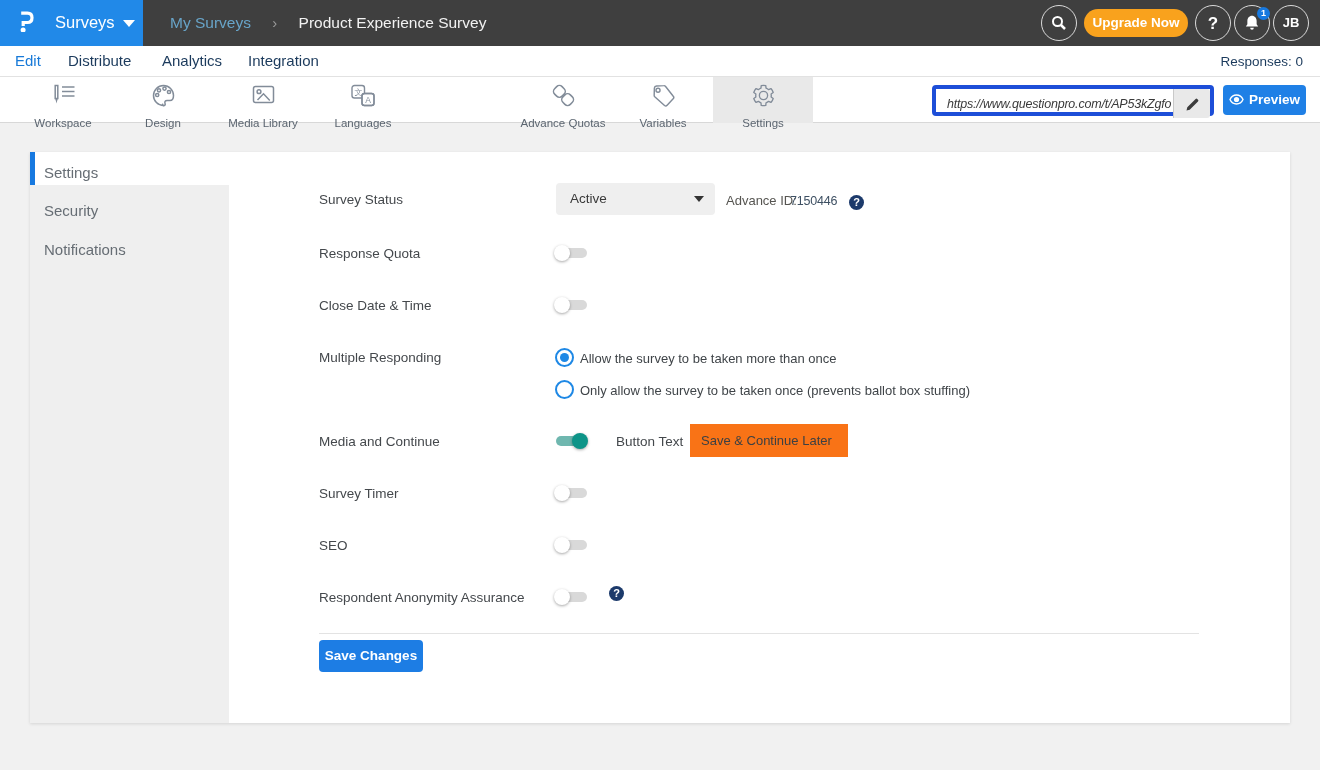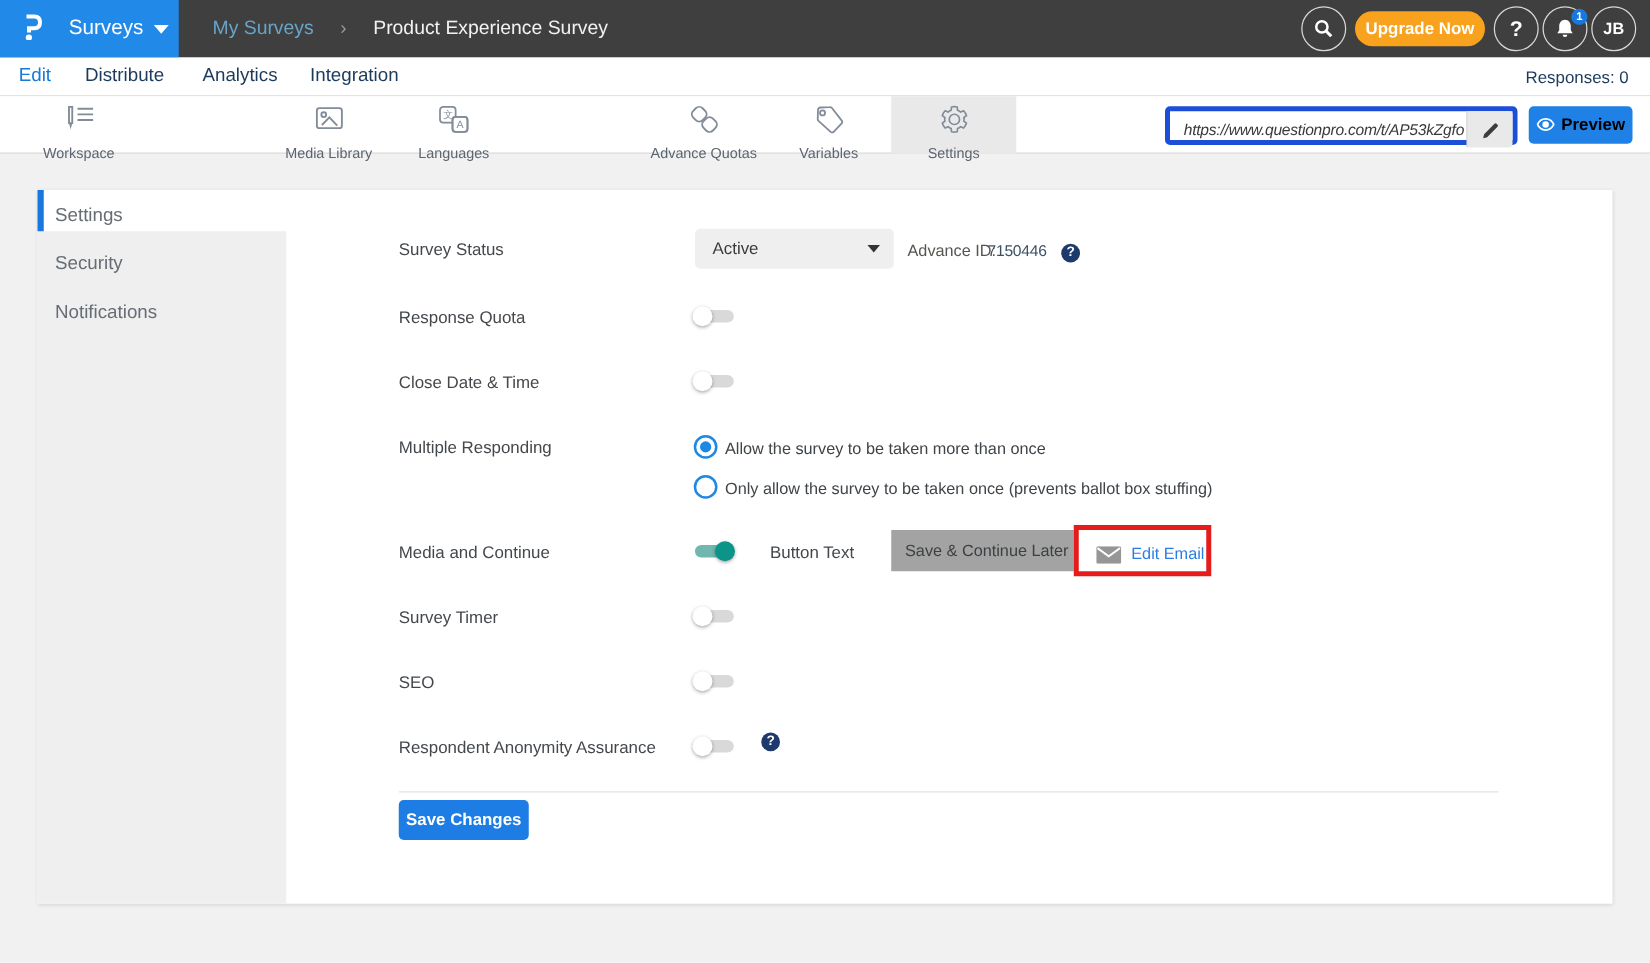--- a/index.html
+++ b/index.html
@@ -26,21 +26,21 @@
 
 
 #toolbar { position:absolute; left:0; top:77px; width:1320px; height:46px; background:#fff; border-bottom:1px solid #d8d8d8; }
 .titem { position:absolute; top:0; width:100px; height:46px; text-align:center; }
 .titem.active { background:#e9e9e9; }
 .titem svg { display:block; margin:7px auto 0; }
 .titem .tlabel { font-size:11.5px; color:#5b6570; margin-top:10px; }
 #urlgroup { position:absolute; left:932px; top:85px; width:282px; height:31px; border:4px solid #1d4ed8; border-radius:4px; background:#fff;font-style:italic; }
 #urlgroup .utext { position:absolute; left:11px; top:8px; font-size:12.5px; letter-spacing:-0.2px; color:#3a3a3a; white-space:nowrap; }
 #urlgroup .pencil { position:absolute; right:0; top:0; width:37px; height:29px; background:#e9e9e9; border-left:1px solid #c9c9c9; border-radius:0 3px 3px 0; text-align:center; }
-#previewbtn { position:absolute; left:1223px; top:85px; width:83px; height:30px; background:#1f80e6; border-radius:4px; color:#000000; font-size:13.5px; font-weight:700; text-align:center; line-height:30px; }
+#previewbtn { position:absolute; left:1223px; top:85px; width:83px; height:30px; background:#1f80e6; border-radius:4px; color:#ffffff; font-size:13.5px; font-weight:700; text-align:center; line-height:30px; }
 
 
 #card { position:absolute; left:30px; top:152px; width:1260px; height:571px; background:#fff; box-shadow:0 1px 3px rgba(0,0,0,.12); }
 #sidebar { position:absolute; left:0; top:0; width:199px; height:571px; }
 #sidebar .sitem { position:absolute; left:14px; font-size:15px; color:#666d74; }
 #sidebar .bluebar { position:absolute; left:0; top:0; width:5px; height:33px; background:#1779e0; }
 #sidebar .graybg { position:absolute; left:0; top:33px; width:199px; height:538px; background:#efefef; }
 
 
 #form { position:absolute; left:199px; top:0; width:1061px; height:571px; }
@@ -48,21 +48,21 @@
 .toggle { position:absolute; width:31px; height:10px; border-radius:5px; background:#d9d9d9; }
 .toggle .knob { position:absolute; left:-2.5px; top:-3px; width:16px; height:16px; border-radius:50%; background:#fff; box-shadow:0 1px 3px rgba(0,0,0,.35); }
 .toggle.on { background:#6fb7af; }
 .toggle.on .knob { left:auto; right:-1px; background:#0d9488; }
 .helpc { position:absolute; width:15px; height:15px; border-radius:50%; background:#1c3a6b; color:#fff; font-size:11px; font-weight:700; text-align:center; line-height:15px; }
 .radio { position:absolute; width:19px; height:19px; border-radius:50%; border:2px solid #1e88e5; background:#fff; }
 .radio.sel::after { content:""; position:absolute; left:3px; top:3px; width:9px; height:9px; border-radius:50%; background:#1e88e5; }
 #dropdown { position:absolute; left:327px; top:31px; width:159px; height:32px; background:#efefef; border-radius:4px; }
 #dropdown .dtext { position:absolute; left:14px; top:8px; font-size:13.5px; color:#3a3a3a; }
 #dropdown .dcaret { position:absolute; right:11px; top:13px; width:0; height:0; border-left:5.5px solid transparent; border-right:5.5px solid transparent; border-top:6.5px solid #333; }
-#btninput { position:absolute; left:484px; top:272px; width:158px; height:33px; background:#a3a3a3;text-align:center; }
+#btninput { position:absolute; left:461px; top:272px; width:158px; height:33px; background:#f97316;text-align:center; }
 #btninput span { position:absolute; left:11px; top:9px; font-size:13px; color:#3c4043; }
 #redbox { position:absolute; left:630px; top:268px; width:110px; height:41px; border:4px solid #e61c1c; background:#fff; }
 #redbox .ee { position:absolute; left:42px; top:11px; font-size:13px; color:#2a7de4; }
 #savebtn { position:absolute; left:90px; top:488px; width:104px; height:32px; background:#1d7de4; border-radius:4px; color:#fff; font-size:13.5px; font-weight:700; text-align:center; line-height:32px; }
 #hr { position:absolute; left:90px; top:481px; width:880px; height:1px; background:#e3e3e3; }
 </style>
 </head>
 <body>
 
 <div id="topbar">
@@ -107,20 +107,33 @@
         <g fill="none" stroke="#828c99" stroke-width="1.5">
       <path d="M5.2 1.5 h2.6 v13 h-2.6 Z"></path>
       <path d="M5.2 14.5 L6.5 19.5 L7.8 14.5" fill="#828c99" stroke="none"></path>
       <line x1="12" y1="3" x2="24.5" y2="3"></line>
           <line x1="12" y1="7.5" x2="24.5" y2="7.5"></line>
           <line x1="12" y1="12" x2="24.5" y2="12"></line>
     </g>
       </svg>
     <div class="tlabel">Workspace</div>
   </div>
+  <div class="titem" style="left:113px;">
+    <svg width="23" height="23" viewBox="0 0 23 23">
+        <g fill="none" stroke="#828c99" stroke-width="1.5">
+      <path d="M11.5 1.5 a10 10 0 1 0 0 20 c1.5 0 2-0.8 1.6-1.8 c-0.7-1.7 0-3.2 2-3.2 h2.9 c2 0 3.5-1 3.5-5 a10 10 0 0 0 -10 -10 Z"></path>
+      <path d="M13 21.3 c-1.8 1.2 -3.2 -0.5 -1.8 -1.6" stroke-width="1.3"></path>
+      <circle cx="7" cy="6.3" r="1.6"></circle>
+          <circle cx="12.5" cy="4.6" r="1.6"></circle>
+          <circle cx="17" cy="8" r="1.6"></circle>
+          <circle cx="5.2" cy="11" r="1.6"></circle>
+    </g>
+      </svg>
+    <div class="tlabel">Design</div>
+  </div>
   <div class="titem" style="left:213px;">
     <svg width="25" height="23" viewBox="0 0 25 23">
         <g fill="none" stroke="#828c99" stroke-width="1.5">
       <rect x="2.5" y="2.5" width="20" height="16" rx="2"></rect>
       <circle cx="8" cy="7.7" r="1.9"></circle>
       <path d="M6.5 16 L12.5 9.8 L18.8 16.5"></path>
     </g>
       </svg>
     <div class="tlabel">Media Library</div>
   </div>
@@ -214,27 +227,20 @@
     <span class="flabel" style="left:351px; top:231px; color:#3f4448; font-size:13px;">Only allow the survey to be taken once (prevents ballot box stuffing)</span>
 
     <span class="flabel" style="top:282px;">Media and Continue</span>
     <div class="toggle on" style="left:327px; top:284px;">
         <span class="knob"></span>
       </div>
     <span class="flabel" style="left:387px; top:282px;">Button Text</span>
     <div id="btninput">
         <span>Save &amp; Continue Later</span>
       </div>
-    <div id="redbox">
-      <svg width="20" height="14" viewBox="0 0 20 14" style="position:absolute; left:14px; top:13px;">
-        <rect width="20" height="14" rx="1.5" fill="#969696"></rect>
-        <path d="M1 1.5 L10 8 L19 1.5" fill="none" stroke="#fff" stroke-width="1.5"></path>
-      </svg>
-      <span class="ee">Edit Email</span>
-    </div>
 
     <span class="flabel" style="top:334px;">Survey Timer</span>
     <div class="toggle" style="left:327px; top:336px;">
         <span class="knob"></span>
       </div>
 
     <span class="flabel" style="top:386px;">SEO</span>
     <div class="toggle" style="left:327px; top:388px;">
         <span class="knob"></span>
       </div>

